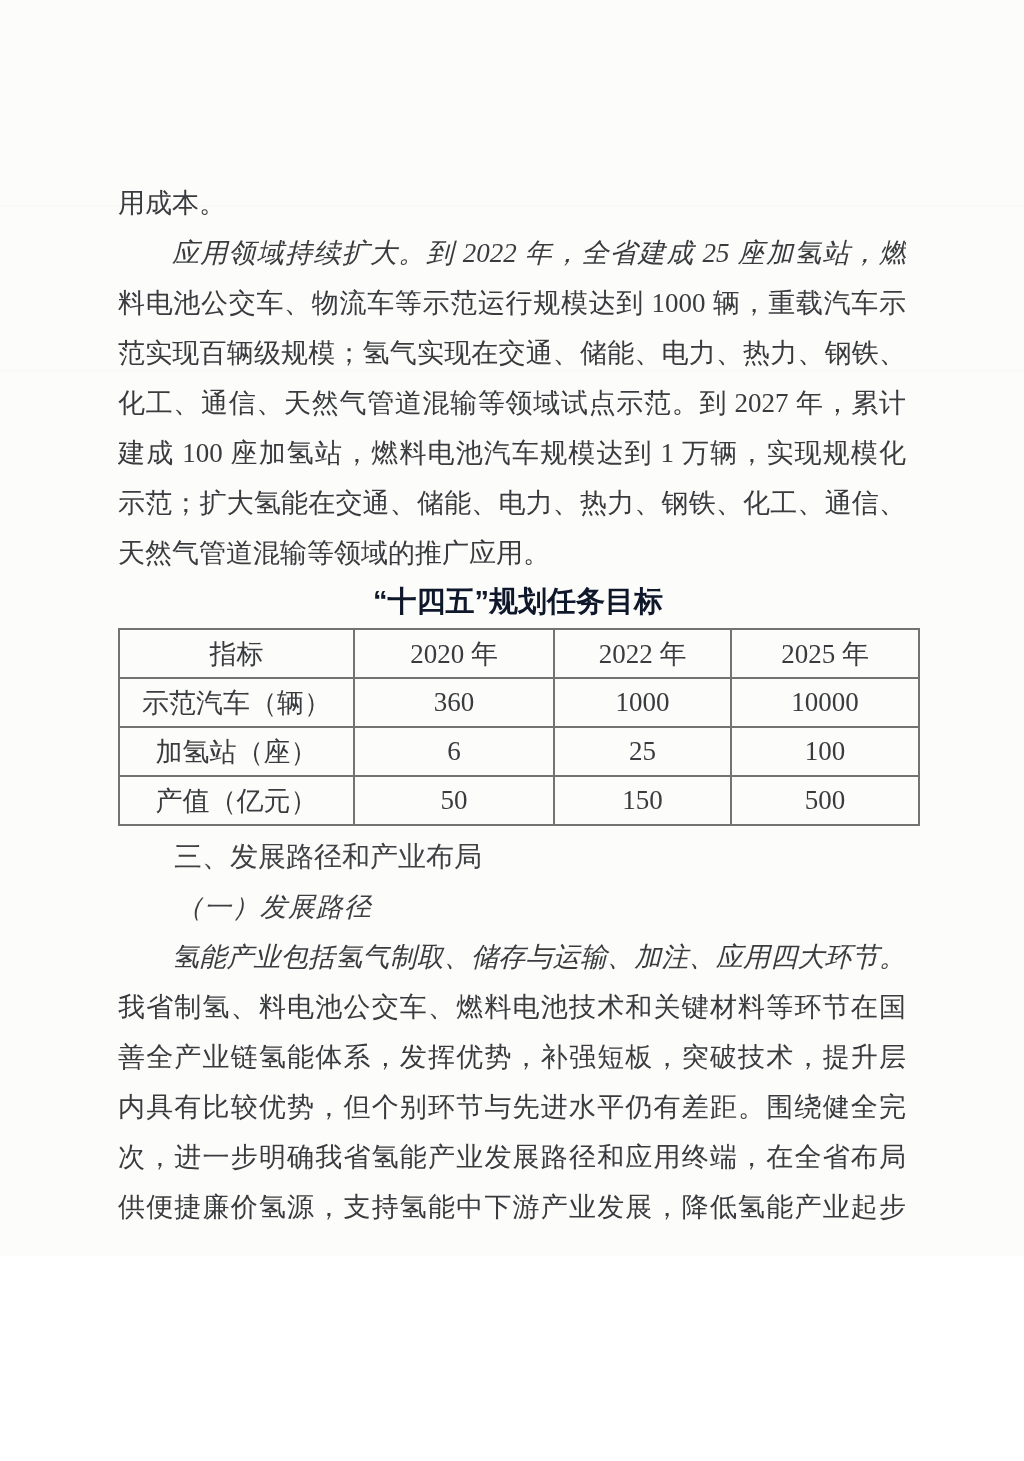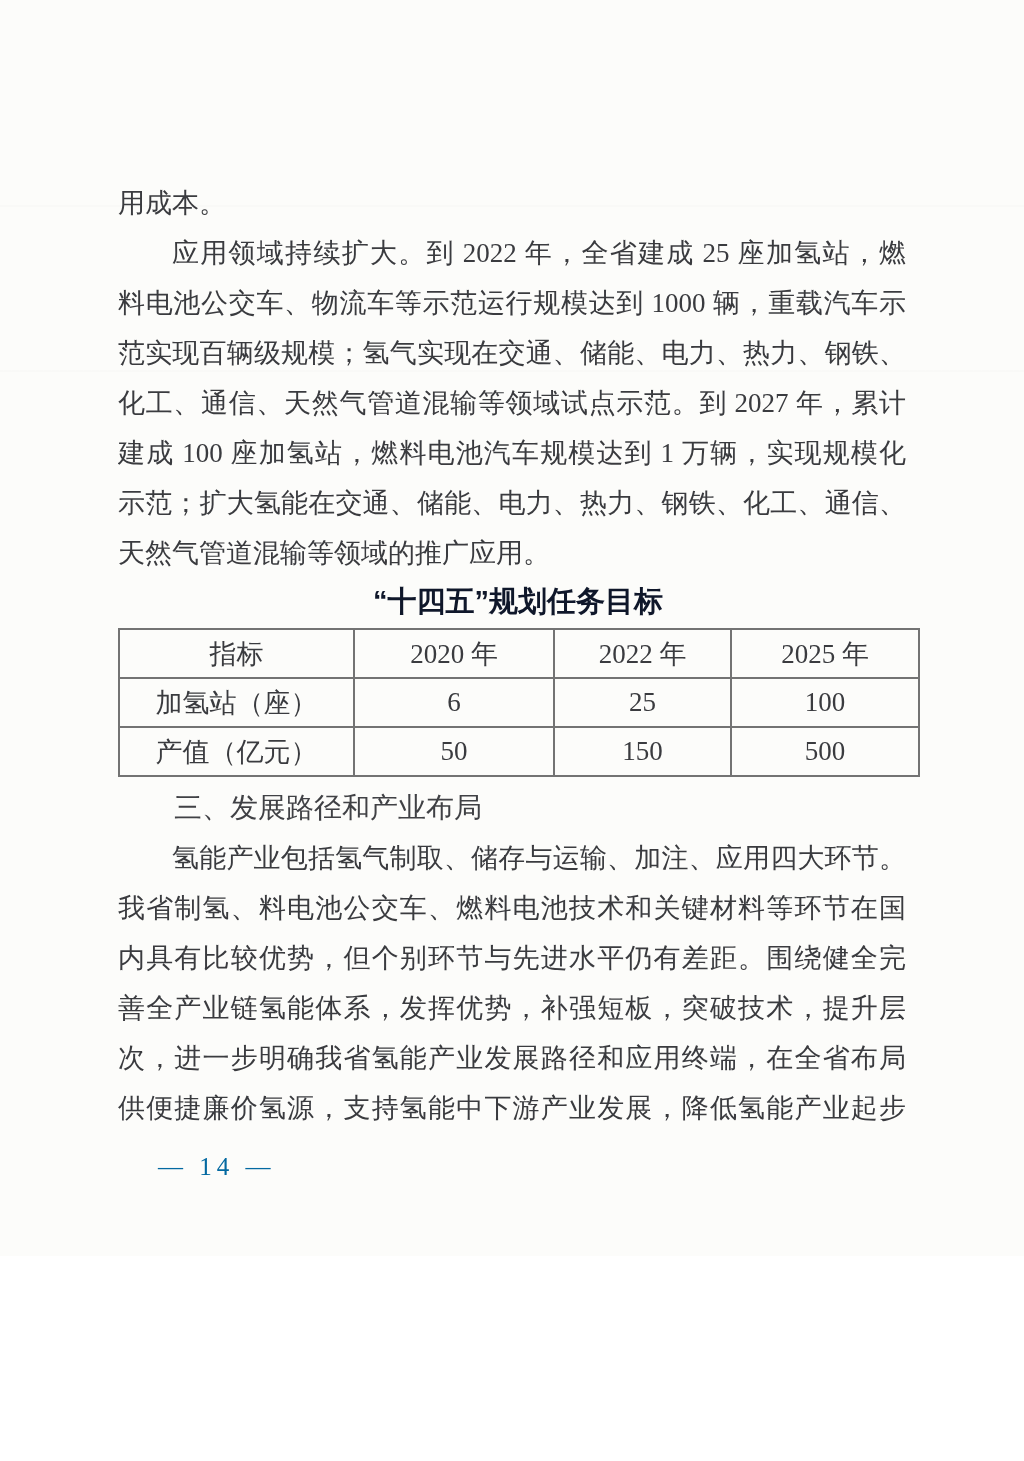--- a/index.html
+++ b/index.html
@@ -38,21 +38,21 @@
     line-height: 50px;
     height: 50px;
     overflow: hidden;
     white-space: nowrap;
   }
   .bodyline.j {
     white-space: normal;
     text-align: justify;
     text-align-last: justify;
   }
-  .bodyline.ind { text-indent: 2em; }
+  .bodyline.ind { text-indent: 2em; font-style: italic; }
 
   .table-title {
     width: 800px;
     margin-top: 2px;
     text-align: center;
     font-family: "Liberation Sans", "DejaVu Sans", sans-serif;
     font-weight: 700;
     font-size: 29px;
     line-height: 42px;
     color: #0f172a;
@@ -137,43 +137,50 @@
       <thead id="targets-head">
           <tr>
             <th>指标</th>
             <th>2020 年</th>
             <th>2022 年</th>
             <th>2025 年</th>
           </tr>
         </thead>
       <tbody id="targets-body">
           <tr>
+            <td>示范汽车（辆）</td>
+            <td>360</td>
+            <td>1000</td>
+            <td>10000</td>
+          </tr>
+          <tr>
             <td>加氢站（座）</td>
             <td>6</td>
             <td>25</td>
             <td>100</td>
           </tr>
           <tr>
             <td>产值（亿元）</td>
             <td>50</td>
             <td>150</td>
             <td>500</td>
           </tr>
         </tbody>
     </table>
 
     <div class="heading">三、发展路径和产业布局</div>
 
+    <div class="subheading">（一）发展路径</div>
 
     <div id="body-bottom">
         <div class="paragraph">
           <div class="bodyline j ind">氢能产业包括氢气制取、储存与运输、加注、应用四大环节。</div>
           <div class="bodyline j">我省制氢、料电池公交车、燃料电池技术和关键材料等环节在国</div>
+          <div class="bodyline j">善全产业链氢能体系，发挥优势，补强短板，突破技术，提升层</div>
           <div class="bodyline j">内具有比较优势，但个别环节与先进水平仍有差距。围绕健全完</div>
-          <div class="bodyline j">善全产业链氢能体系，发挥优势，补强短板，突破技术，提升层</div>
           <div class="bodyline j">次，进一步明确我省氢能产业发展路径和应用终端，在全省布局</div>
           <div class="bodyline j">供便捷廉价氢源，支持氢能中下游产业发展，降低氢能产业起步</div>
         </div>
       </div>
 
     <div class="pagenum">— 14 —</div>
   </div>
 </div>
 
 </body></html>

